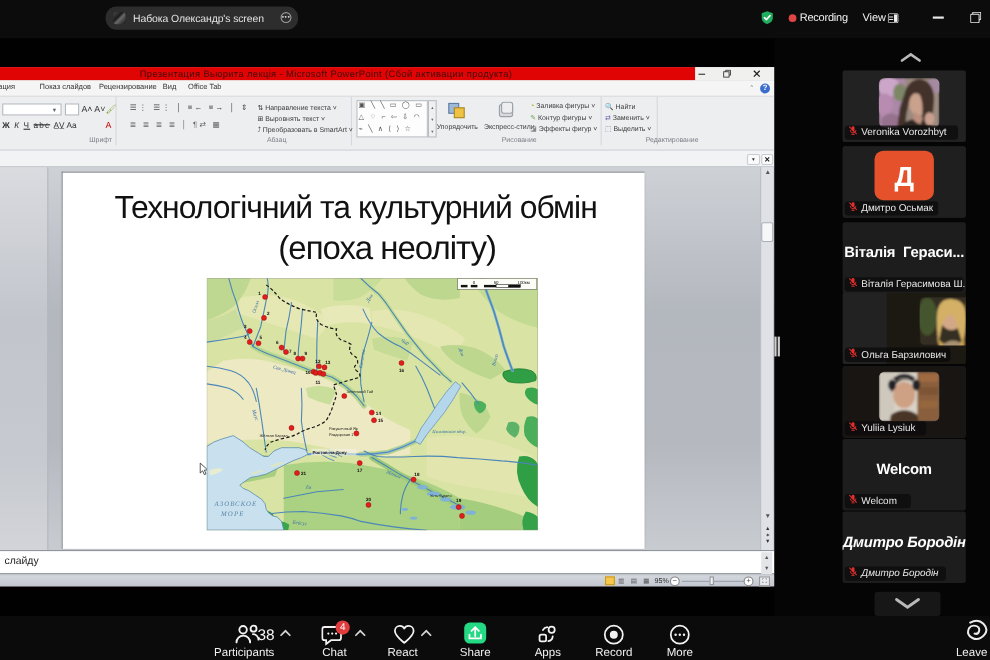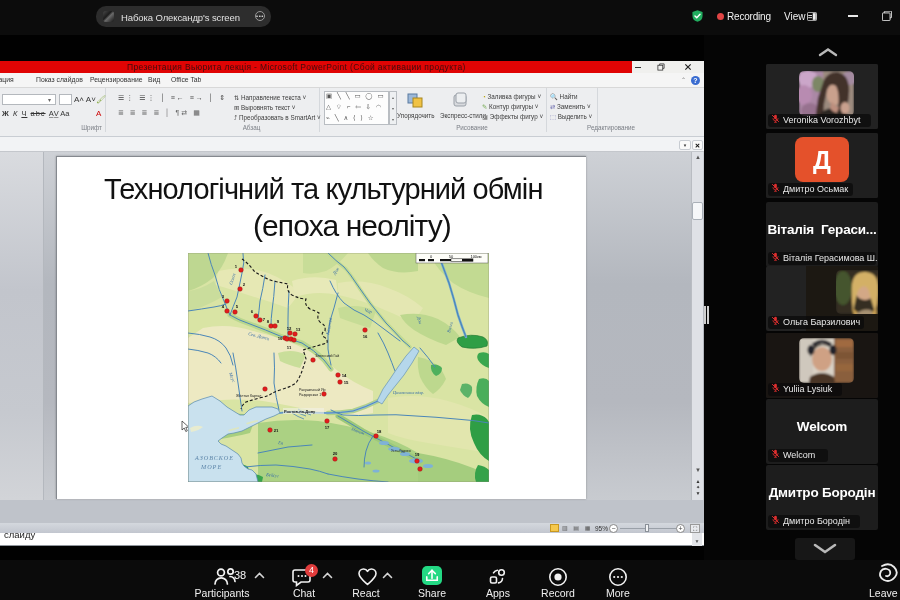--- a/index.html
+++ b/index.html
@@ -30,21 +30,21 @@
   #ppt-menubar span { position:absolute; top:3px; white-space:nowrap; }
   #ribbon { position:absolute; left:0; top:27px; width:704px; height:49px; background:#edeef0; border-bottom:1px solid #c9cdd3; font-size:6.5px; color:#444; }
   .rgroup { position:absolute; top:0; height:44px; border-right:1px solid #d5d8dc;padding-left:39px; }
   .rlabel { position:absolute; bottom:1px; width:100%; text-align:center; color:#7a7e85; font-size:6.3px; }
   #collapsebar { position:absolute; left:0; top:76px; width:704px; height:15px; background:#f2f3f5; border-bottom:1px solid #c4c7cc; }
   
   #ppt-content { position:absolute; left:0; top:91px; width:704px; height:348px; background:linear-gradient(180deg,#ced1d6 0%,#b3b7be 38%,#b5b8bf 72%,#c8cbd0 100%); }
   #leftpanel { position:absolute; left:0; top:0; width:44px; height:348px; background:linear-gradient(180deg,#d9dbdf 0%,#c2c5cc 40%,#c6c9cf 75%,#d2d4d8 100%); border-right:1px solid #b4b8be; }
   #slide { position:absolute; left:57px; top:5px; width:530px; height:343px; background:#fff; border-left:1px solid #85898f; border-top:1px solid #85898f; box-shadow:0 0 2px rgba(0,0,0,.3); margin-left:-1px; margin-top:-1px; }
   #vscroll { position:absolute; left:691px; top:0; width:12px; height:348px; background:#dfe1e6; border-left:1px solid #b9bcc2; }
-  #notes { position:absolute; left:0; top:439px; width:704px; height:22px; background:#fff; border-top:1px solid #8f959c; border-bottom:1px solid #8f959c; font-size:9.5px; color:#222;margin-top:24px; }
+  #notes { position:absolute; left:0; top:439px; width:704px; height:22px; background:#fff; border-top:1px solid #8f959c; border-bottom:1px solid #8f959c; font-size:9.5px; color:#222; }
   #statusbar { position:absolute; left:0; top:462px; width:704px; height:10px; background:linear-gradient(#d4d8de,#c2c6cf); }
 
   
   #sidebar { position:absolute; left:704px; top:35px; width:196px; height:525px; background:#050505; }
   .tile { position:absolute; left:62px; width:112px; height:65px; background:#222222; border-radius:2px; overflow:hidden; }
   .namechip { position:absolute; left:2px; bottom:2px; height:13px; background:rgba(10,10,10,.72); border-radius:3px; color:#e8e8e8; font-size:9px; line-height:13px; padding:0 5px 0 15px; white-space:nowrap; }
   .micoff { position:absolute; left:3px; bottom:4px; width:9px; height:9px; }
   .bigname { width:100%; text-align:center; color:#fff; font-weight:bold; font-size:13.5px; position:absolute; letter-spacing:-0.2px; }
 
   
@@ -526,21 +526,21 @@
         <svg class="micoff" viewBox="0 0 12 12">
             <g fill="#e02f2f">
               <rect x="4.2" y="1" width="3.6" height="6" rx="1.8"></rect>
               <path d="M2.5 5.5 a3.5 3.5 0 0 0 7 0 M6 9 v2 M4 11 h4" stroke="#e02f2f" stroke-width="1" fill="none"></path>
             </g>
             <path d="M1.5 1.5 L10.5 10.5" stroke="#e02f2f" stroke-width="1.3"></path>
           </svg>
         Welcom</div>
     </div>
 
-    <div class="tile" style="top:430px;background:#1d1d1d;">
+    <div class="tile" style="top:430px;background:#1d1d1d;font-style:italic;">
       <div class="bigname" style="top:20px;">Дмитро Бородін</div>
       <div class="namechip" style="width:92px;">
         <svg class="micoff" viewBox="0 0 12 12">
             <g fill="#e02f2f">
               <rect x="4.2" y="1" width="3.6" height="6" rx="1.8"></rect>
               <path d="M2.5 5.5 a3.5 3.5 0 0 0 7 0 M6 9 v2 M4 11 h4" stroke="#e02f2f" stroke-width="1" fill="none"></path>
             </g>
             <path d="M1.5 1.5 L10.5 10.5" stroke="#e02f2f" stroke-width="1.3"></path>
           </svg>
         Дмитро Бородін</div>
@@ -558,21 +558,21 @@
   <div id="toolbar">
 
     <svg class="abs" style="left:213px;top:7px" width="24" height="19" viewBox="0 0 24 19">
       <g stroke="#f2f2f2" stroke-width="1.7" fill="none" stroke-linecap="round">
         <circle cx="8" cy="5.5" r="3.4"></circle>
         <path d="M2 17 a6.2 6.2 0 0 1 12.4 0"></path>
         <circle cx="17.5" cy="4.5" r="2.7"></circle>
         <path d="M17 9.5 a5.4 5.4 0 0 1 5 5"></path>
       </g>
     </svg>
-    <div class="tool" style="left:234px;top:8.5px;font-size:11px;">38</div>
+    <div class="tool" style="left:234px;top:8.5px;font-size:14px;">38</div>
     <svg class="abs" style="left:254px;top:12px" width="11" height="7" viewBox="0 0 11 7">
         <path d="M1.5 5.5 L5.5 1.5 L9.5 5.5" stroke="#d5d5d5" stroke-width="1.6" fill="none" stroke-linecap="round"></path>
       </svg>
     <div class="tool lbl" style="left:186px;width:72px;top:27px;">Participants</div>
 
     <svg class="abs" style="left:292px;top:8px" width="22" height="19" viewBox="0 0 22 19">
       <path d="M3 2 h13 a2 2 0 0 1 2 2 v8 a2 2 0 0 1 -2 2 h-7 l-4.5 3.5 v-3.5 h-1.5 a2 2 0 0 1 -2 -2 v-8 a2 2 0 0 1 2 -2 z" stroke="#f2f2f2" stroke-width="1.6" fill="none"></path>
       <g fill="#f2f2f2">
           <circle cx="6.5" cy="8" r="1"></circle>
           <circle cx="10" cy="8" r="1"></circle>

